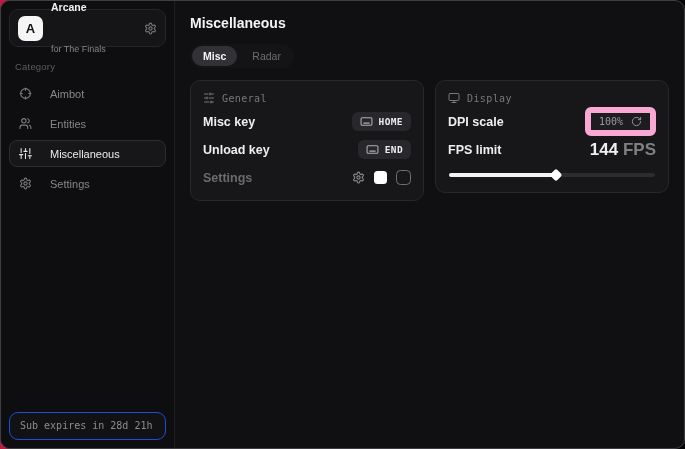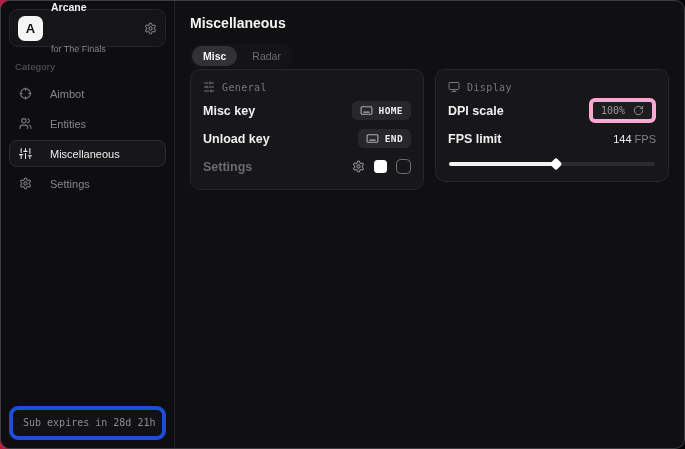--- a/index.html
+++ b/index.html
@@ -23,53 +23,53 @@
   .profile-gear { color:#7a7a7e; display:flex; }
 
   .category-label { font-size:9.5px; color:#5c5c60; margin:14px 0 8px 6px; letter-spacing:.2px; }
 
   .nav { display:flex; flex-direction:column; gap:3px; }
   .nav-item { display:flex; align-items:center; gap:18px; height:27px; padding:0 9px; border-radius:8px; border:1px solid transparent; color:#87878b; font-size:11px; cursor:pointer; }
   .nav-item .ic { display:flex; color:#7c7c80; }
   .nav-item.active { border-color:#2d2d31; background:#17171a; color:#ececec; }
   .nav-item.active .ic { color:#e6e6e6; }
 
-  .sub-card { position:absolute; left:8px; right:8px; bottom:8px; border:4px solid #1d4ed8; border-radius:9px; background:#121214; padding:7px 10px 8px; }
+  .sub-card { position:absolute; left:8px; right:8px; bottom:8px; border:1px solid #1d4ed8; border-radius:9px; background:#121214; padding:7px 10px 8px; }
   .sub-line1 { font-family:"DejaVu Sans Mono", monospace; font-size:10px; color:#8d8d91; white-space:nowrap; }
   .sub-line2 { font-size:8.5px; font-weight:bold; color:#b9b9bd; margin-top:3px; white-space:nowrap; }
 
   
   .main { flex:1; padding:14px 15px; position:relative; }
   .page-title { font-size:14px; font-weight:bold; color:#f4f4f4; }
   .tabs { display:inline-flex; gap:4px; margin-top:13px; background:#141416; border-radius:14px; padding:2px; }
   .tab { font-size:10.5px; padding:4px 11px; border-radius:12px; color:#6d6d72; cursor:pointer; }
   .tab.active { background:#323236; color:#f5f5f5; font-weight:bold; }
 
-  .cards { display:flex; gap:11px; margin-top:1px; align-items:flex-start; }
+  .cards { display:flex; gap:11px; margin-top:12px; align-items:flex-start; }
   .card { flex:1; background:#17171a; border:1px solid #28282b; border-radius:10px; padding:9px 12px 11px; }
   .card-head { display:flex; align-items:center; gap:7px; color:#78787c; margin:2px 0 6px; }
   .card-head .title { font-family:"DejaVu Sans Mono", monospace; font-size:10px; letter-spacing:.4px; }
   .row { display:flex; align-items:center; justify-content:space-between; height:23px; margin-top:5px; }
   .row-label { font-size:12.5px; font-weight:bold; color:#efefef; }
   .row-label.dim { color:#6b6b6f; }
 
   .key-badge { display:inline-flex; align-items:center; gap:6px; background:#28282c; border-radius:6px; padding:3px 8px; }
   .key-badge .ic { display:flex; color:#aeaeb2; }
   .key-badge .txt { font-family:"DejaVu Sans Mono", monospace; font-size:9.5px; font-weight:bold; color:#ececec; letter-spacing:.4px; }
 
   .cross-controls { display:inline-flex; align-items:center; gap:9px; }
   .cross-gear { display:flex; color:#8d8d91; }
   .swatch { width:13px; height:13px; border-radius:3.5px; }
   .checkbox { width:15px; height:15px; border:1.5px solid #707074; border-radius:4.5px; background:transparent; }
 
-  .dpi-badge { display:inline-flex; align-items:center; gap:8px; background:#1d1d20; border:4px solid #f9a8d4; border-radius:6px; padding:3px 8px; }
+  .dpi-badge { display:inline-flex; align-items:center; gap:8px; background:#1d1d20; border:6px solid #f9a8d4; border-radius:6px; padding:3px 8px; }
   .dpi-badge .txt { font-family:"DejaVu Sans Mono", monospace; font-size:10px; color:#9a9a9e; }
   .dpi-badge .ic { display:flex; color:#9a9a9e; }
 
-  .fps-value { font-size:11px; font-weight:normal; color:#efefef; }
+  .fps-value { font-size:17px; font-weight:bold; color:#efefef; }
   .fps-unit { color:#808084; }
 
   .slider { position:relative; height:4px; border-radius:2px; background:#2c2c30; margin:12px 1px 4px; }
   .slider-fill { position:absolute; left:0; top:0; bottom:0; border-radius:2px; background:#f2f2f2; }
   .slider-thumb { position:absolute; top:50%; width:9px; height:9px; background:#ffffff; transform:translate(-50%,-50%) rotate(45deg); border-radius:2px; }
 
   svg { display:block; }
 </style>
 </head>
 <body>

